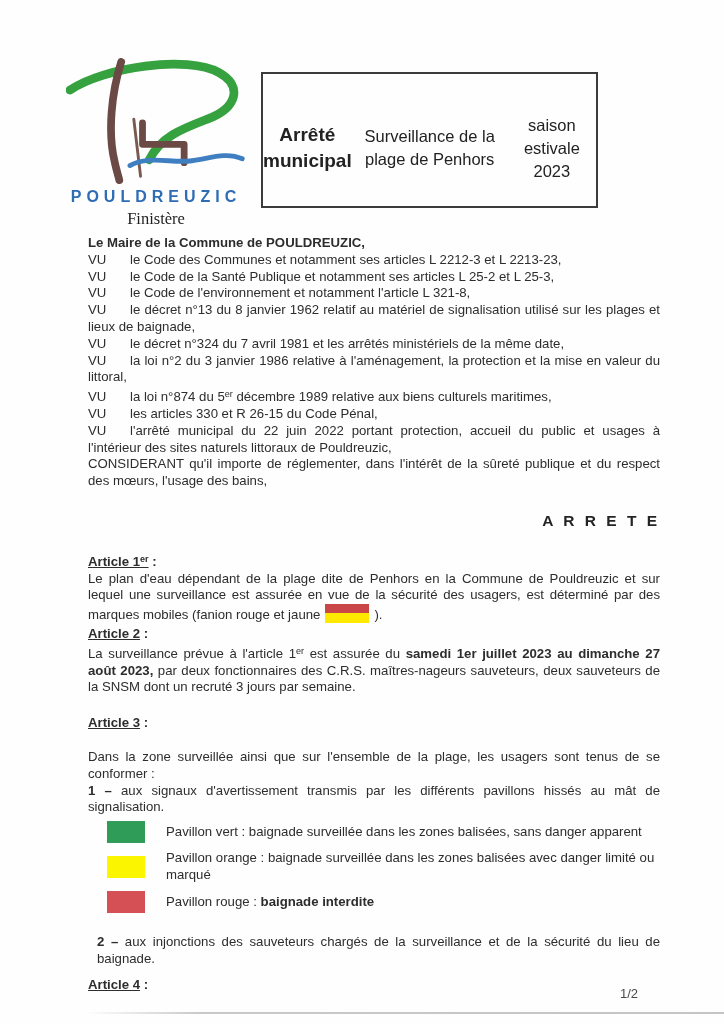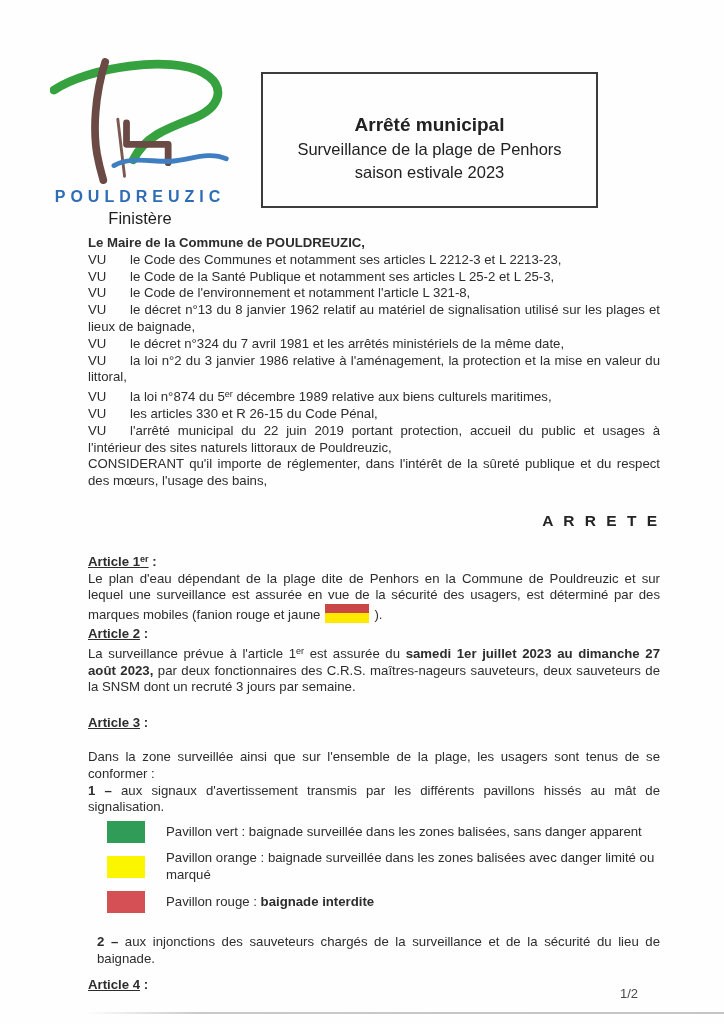--- a/index.html
+++ b/index.html
@@ -7,38 +7,38 @@
   .page {
     position:relative;
     width:724px; height:1024px;
     background:#fefefe;
     font-family:"Liberation Sans", sans-serif;
     color:#2d2d2d;
     overflow:hidden;
   }
 
   
-  .logo-block { position:absolute; left:46px; top:58px; width:188px; }
+  .logo-block { position:absolute; left:62px; top:58px; width:188px; }
   .logo-svg { display:block; margin-left:4px; }
   .logo-name {
     margin-top:2px; text-align:center;
     font-size:16px; font-weight:bold; letter-spacing:5px;
     color:#2e6cb5;
   }
   .logo-region {
     margin-top:3px; text-align:center;
-    font-family:Liberation Sans, sans-serif;
+    font-family:Liberation Serif, serif;
     font-size:16.5px; color:#1e1e1e;
   }
 
   
   .title-box {
     position:absolute; left:261px; top:72px; width:337px; height:136px;
     border:2px solid #3c3c3c;
-    display:flex; flex-direction:column; justify-content:center; align-items:center;
+    display:flex; justify-content:center; align-items:center;
     padding-top:16px; text-align:center; color:#222;
   }
   .title-main { font-size:19px; font-weight:bold; line-height:26px; }
   .title-sub  { font-size:16.5px; line-height:23px; }
 
   
   .doc {
     position:absolute; left:88px; top:235px; width:572px;
     font-size:13.2px; line-height:16.8px; text-align:justify;
   }
@@ -126,21 +126,21 @@
     <div>
       <span class="vu">VU</span><span>la loi n°2 du 3 janvier 1986 relative à l'aménagement, la protection et la mise en valeur du littoral,</span>
     </div>
     <div>
       <span class="vu">VU</span><span>la loi n°874 du 5</span><span class="sup">er</span><span> décembre 1989 relative aux biens culturels maritimes,</span>
     </div>
     <div>
       <span class="vu">VU</span><span>les articles 330 et R 26-15 du Code Pénal,</span>
     </div>
     <div>
-      <span class="vu">VU</span><span>l'arrêté municipal du 22 juin 2019 portant protection, accueil du public et usages à l'intérieur des sites naturels littoraux de Pouldreuzic,</span>
+      <span class="vu">VU</span><span>l'arrêté municipal du 22 juin 2022 portant protection, accueil du public et usages à l'intérieur des sites naturels littoraux de Pouldreuzic,</span>
     </div>
 
     <p>CONSIDERANT qu'il importe de réglementer, dans l'intérêt de la sûreté publique et du respect des mœurs, l'usage des bains,</p>
 
     <div class="arrete">A R R E T E</div>
 
     <div class="article">
       <div class="art-head">
         <span class="u"><span>Article 1</span><span class="sup">er</span></span><span> :</span>
       </div>

